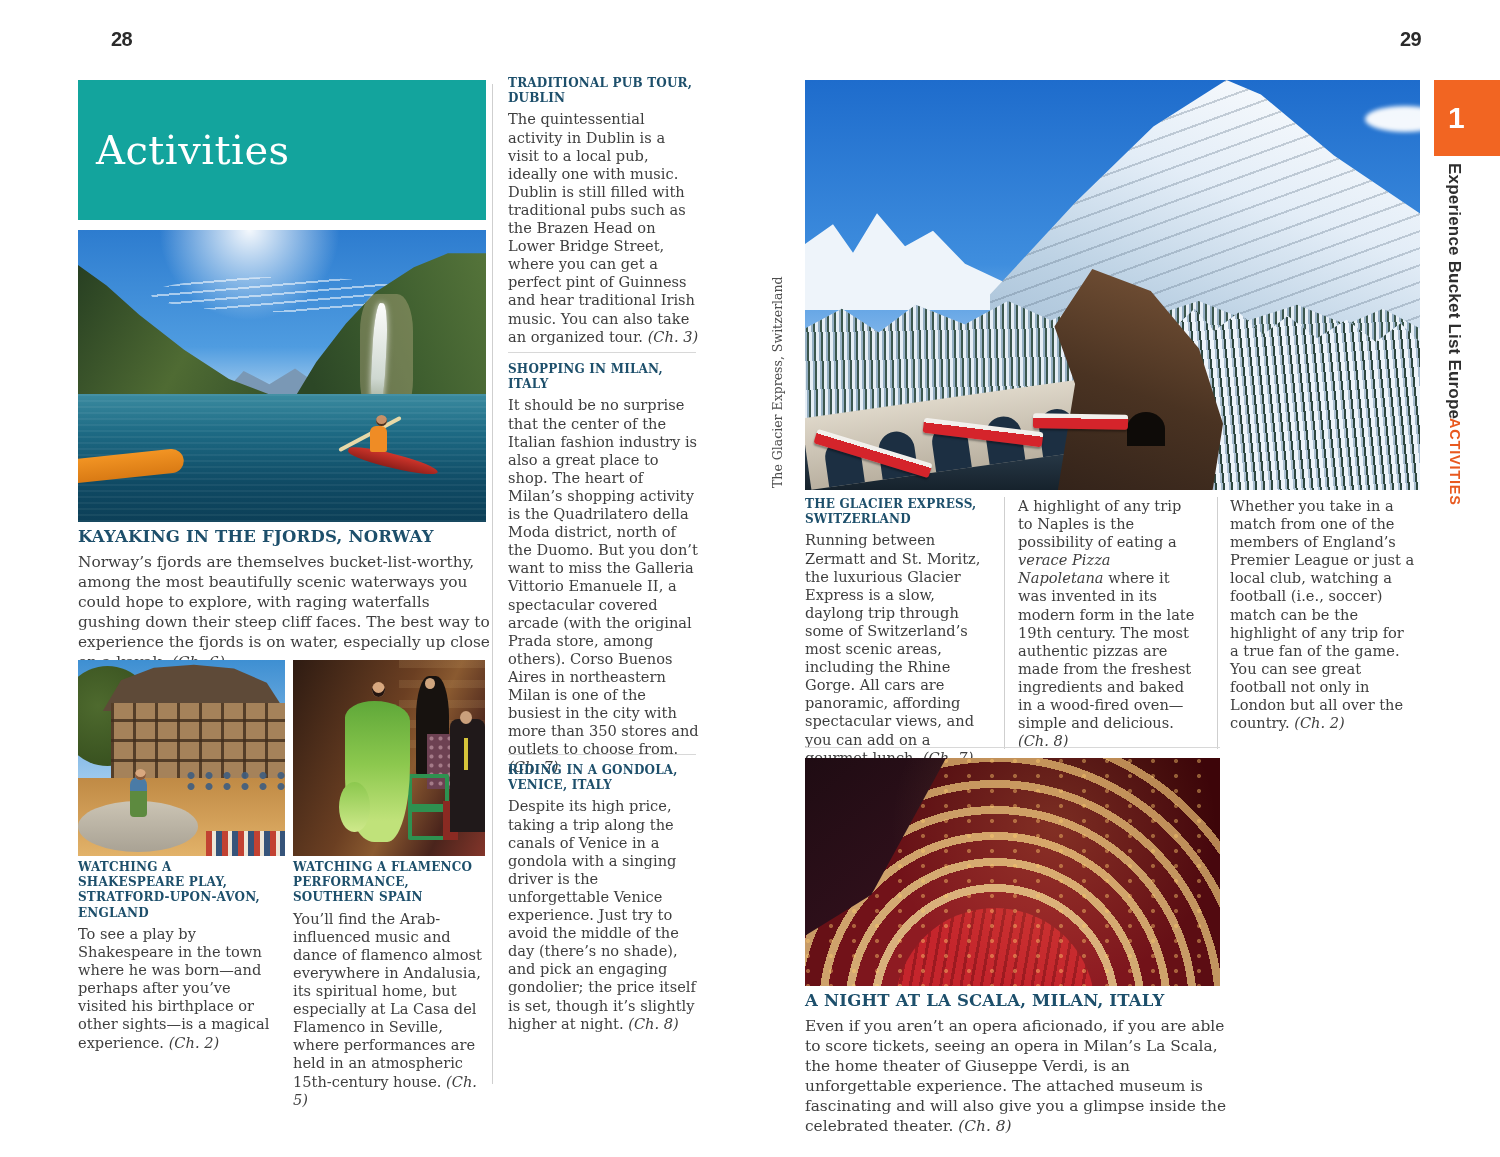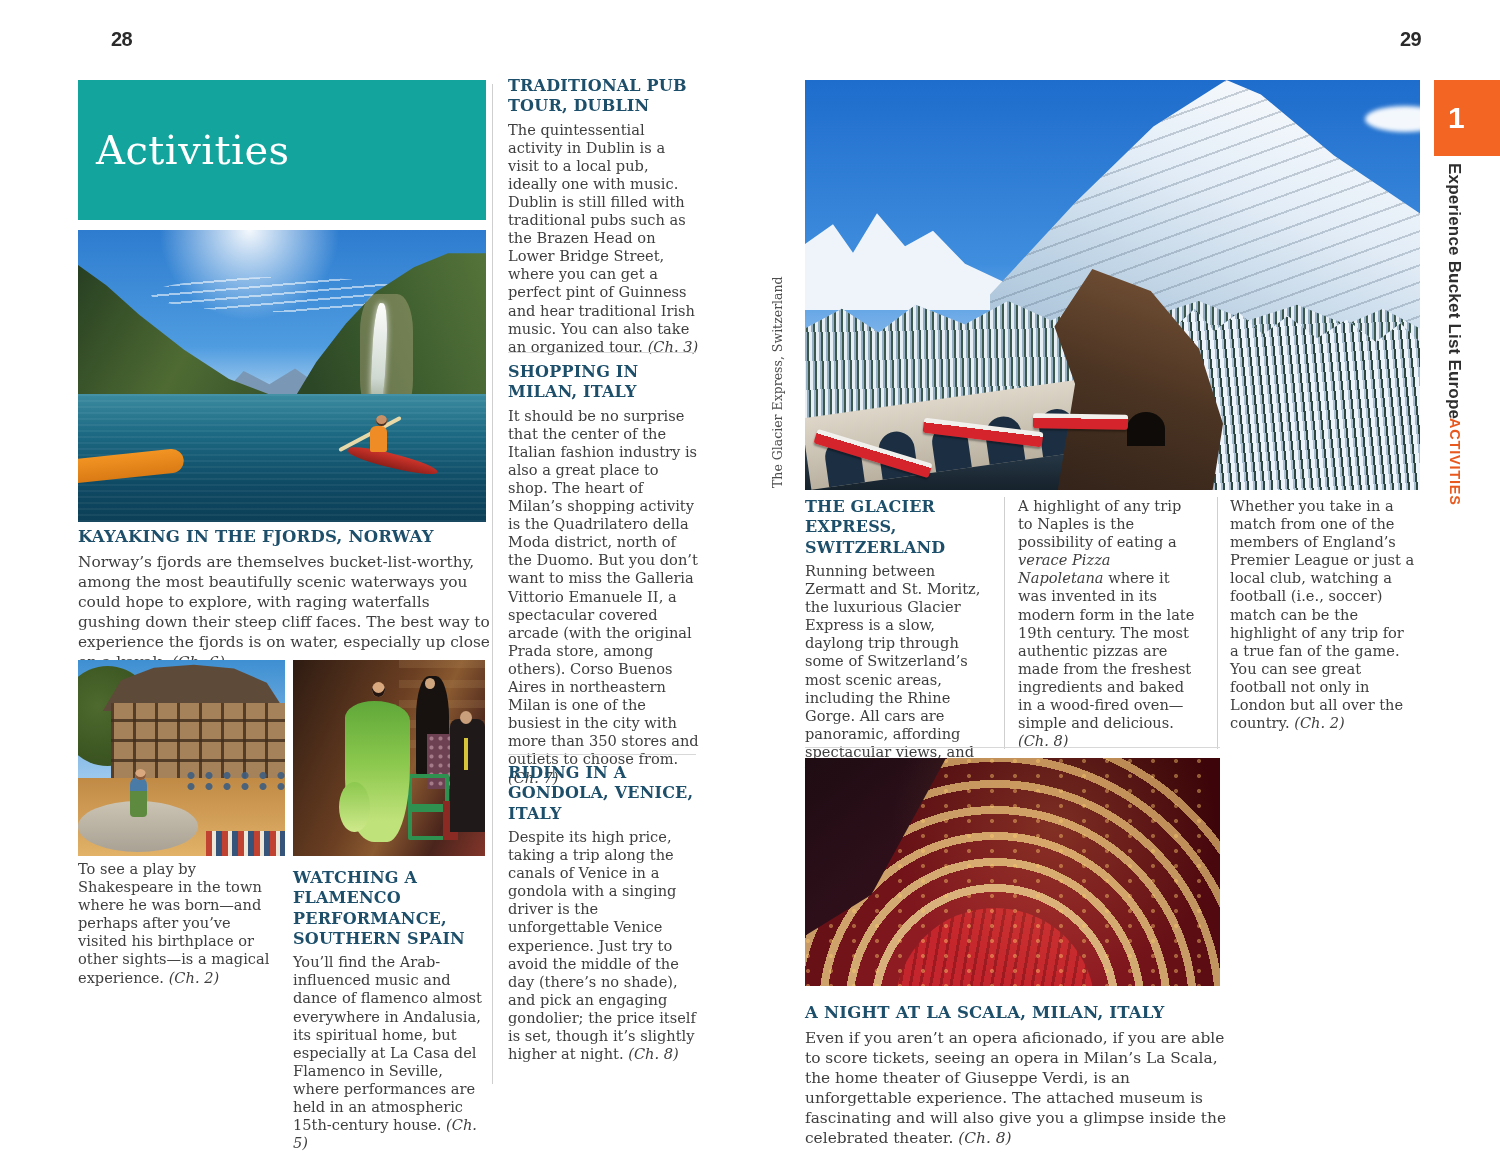--- a/index.html
+++ b/index.html
@@ -7,21 +7,21 @@
         font-family:"DejaVu Serif", serif;color:#3e3e3e;}
   .abs{position:absolute;}
   .pagenum{font-family:"Liberation Sans", sans-serif;font-size:20px;font-weight:bold;
            letter-spacing:-0.5px;color:#2b2b2b;}
   
   .banner{left:78px;top:80px;width:408px;height:140px;background:#13a49d;
           display:flex;align-items:center;}
   .banner h1{margin:0 0 0 18px;font-family:"DejaVu Serif", serif;font-weight:400;
              font-size:40px;color:#ffffff;letter-spacing:.5px;}
   
-  .sec h3{margin:0 0 4px 0;font-size:16px;line-height:1.27;color:#1d4f6b;
+  .sec h3{margin:0 0 4px 0;font-size:12px;line-height:1.27;color:#1d4f6b;
           letter-spacing:.2px;font-weight:bold;}
   .sec p{margin:0;font-size:14.6px;line-height:1.24;}
   .sec.big h3{font-size:16.5px;}
   .sec.big p{font-size:15.4px;line-height:1.3;}
   .sec em{font-style:italic;text-align:center;}
   .vrule{width:1px;background:#cfcfcf;}
   .hrule{height:1px;background:#d8d8d8;}
   
   .photo{position:absolute;overflow:hidden;background:#9db7c9;}
   .photo *{position:absolute;}
@@ -201,24 +201,25 @@
     <div class="fl-rchair"></div>
     <div class="fl-seated"></div>
     <div class="fl-shead"></div>
     <div class="fl-tie"></div>
     <div class="fl-dress"></div>
     <div class="fl-ruffle"></div>
     <div class="fl-head"></div>
   </div>
 
   <div class="abs sec" style="left:78px;top:860px;width:204px;">
+    <h3>WATCHING A SHAKESPEARE PLAY, STRATFORD-UPON-AVON, ENGLAND</h3>
     <p><span>To see a play by Shakespeare in the town where he was born—and perhaps after you’ve visited his birthplace or other sights—is a magical experience. </span><em>(Ch. 2)</em></p>
   </div>
 
-  <div class="abs sec" style="left:293px;top:860px;width:196px;margin-top:8px;">
+  <div class="abs sec" style="left:293px;top:860px;width:196px;">
     <h3>WATCHING A FLAMENCO PERFORMANCE, SOUTHERN SPAIN</h3>
     <p><span>You’ll find the Arab-influenced music and dance of flamenco almost everywhere in Andalusia, its spiritual home, but especially at La Casa del Flamenco in Seville, where performances are held in an atmospheric 15th-century house. </span><em>(Ch. 5)</em></p>
   </div>
 
   <div class="abs vrule" style="left:492px;top:84px;height:1000px;"></div>
 
   <div class="abs sec" style="left:508px;top:76px;width:192px;">
     <h3>TRADITIONAL PUB TOUR, DUBLIN</h3>
     <p><span>The quintessential activity in Dublin is a visit to a local pub, ideally one with music. Dublin is still filled with traditional pubs such as the Brazen Head on Lower Bridge Street, where you can get a perfect pint of Guinness and hear traditional Irish music. You can also take an organized tour. </span><em>(Ch. 3)</em></p>
   </div>
@@ -276,21 +277,21 @@
   <div class="abs hrule" style="left:805px;top:747px;width:415px;"></div>
 
   <div class="photo" style="left:805px;top:758px;width:415px;height:228px;">
     <div class="ls-rings"></div>
     <div class="ls-floor"></div>
     <div class="ls-lights"></div>
     <div class="ls-stage"></div>
     <div class="ls-glow"></div>
   </div>
 
-  <div class="abs sec big" style="left:805px;top:991px;width:430px;margin-top:12px;">
+  <div class="abs sec big" style="left:805px;top:991px;width:430px;">
     <h3>A NIGHT AT LA SCALA, MILAN, ITALY</h3>
     <p><span>Even if you aren’t an opera aficionado, if you are able to score tickets, seeing an opera in Milan’s La Scala, the home theater of Giuseppe Verdi, is an unforgettable experience. The attached museum is fascinating and will also give you a glimpse inside the celebrated theater. </span><em>(Ch. 8)</em></p>
   </div>
 
   <div class="abs tab">
     <span>1</span>
   </div>
   <div class="abs vtext vtitle">Experience Bucket List Europe</div>
   <div class="abs vtext vlabel">ACTIVITIES</div>
 

